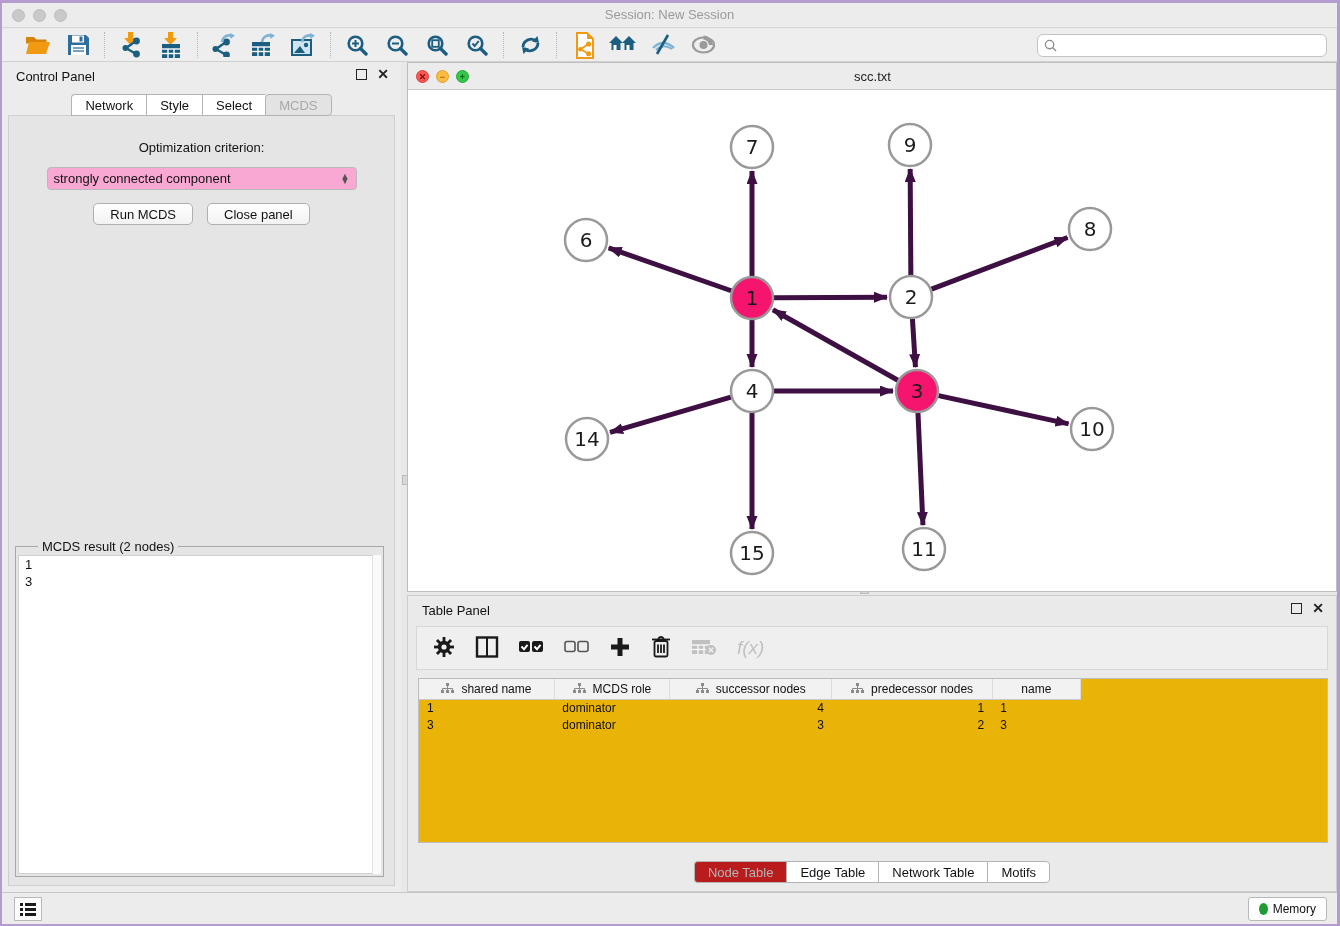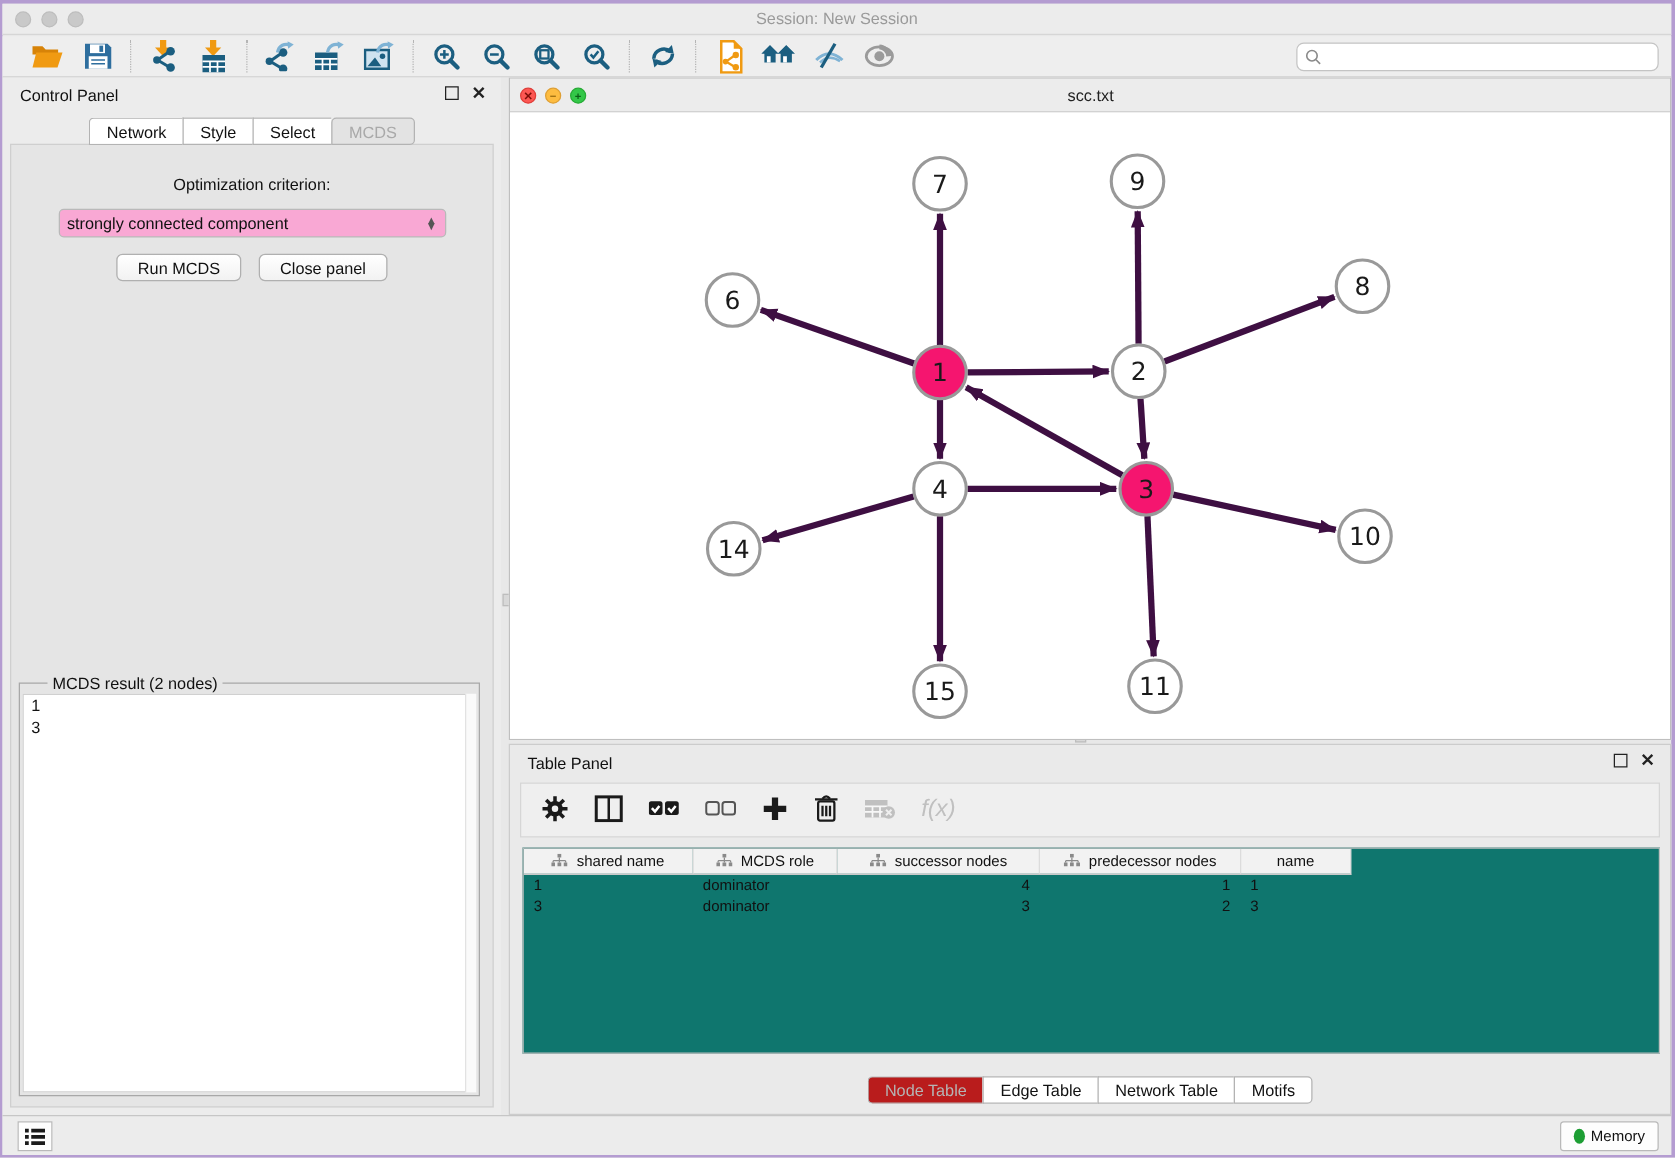--- a/index.html
+++ b/index.html
@@ -62,21 +62,21 @@
   .tl.yellow { background:#fdbc40; border:1px solid #de9f34; color:#9a6c10; }
   .tl.green { background:#33c748; border:1px solid #27aa35; color:#0b6017; }
   .net-canvas { position:absolute; top:27px; left:0; right:0; bottom:0; background:#fff; }
 
   
   .table-panel { position:absolute; left:405px; top:592px; width:930px; bottom:32px; background:#eaeaea; border:1px solid #cccccc; }
   .tp-toolbar { position:absolute; top:30px; left:8px; right:8px; height:44px; background:#efefef; border:1px solid #d6d6d6; display:flex; align-items:center; gap:20px; padding-left:16px; }
   .tp-btn { background:none; border:none; cursor:pointer; display:flex; align-items:center; justify-content:center; }
   .tp-btn.disabled { opacity:.55; cursor:default; }
   .fx-label { font-family:Liberation Sans, sans-serif; font-style:italic; font-size:19px; color:#9a9a9a; }
-  .data-table { position:absolute; left:10px; right:8px; top:82px; bottom:48px; background:#0f766e; border:1px solid #bdbdbd; overflow:hidden; }
+  .data-table { position:absolute; left:10px; right:8px; top:82px; bottom:48px; background:#eab308; border:1px solid #bdbdbd; overflow:hidden; }
   table { border-collapse:collapse; width:662px; table-layout:fixed; }
   th { height:20px; background:#f2f2f2; border-right:1px solid #dcdcdc; border-bottom:1px solid #c9c9c9; font-size:12px; font-weight:normal; color:#111; text-align:center; cursor:pointer; }
   th .th-inner { display:flex; align-items:center; justify-content:center; gap:7px; }
   td { height:17px; font-size:12px; color:#111; padding:0 8px; border:none; }
   td.al { text-align:left; } td.ar { text-align:right; }
   .tp-tabs { position:absolute; bottom:8px; left:0; right:0; display:flex; justify-content:center; }
   .tp-tabs .tab.active { background:#b91c1c; color:#b5b5b5; border-radius:4px 0 0 4px; }
   .tp-tabs .tab:last-child { border-radius:0 4px 4px 0; }
 
   

